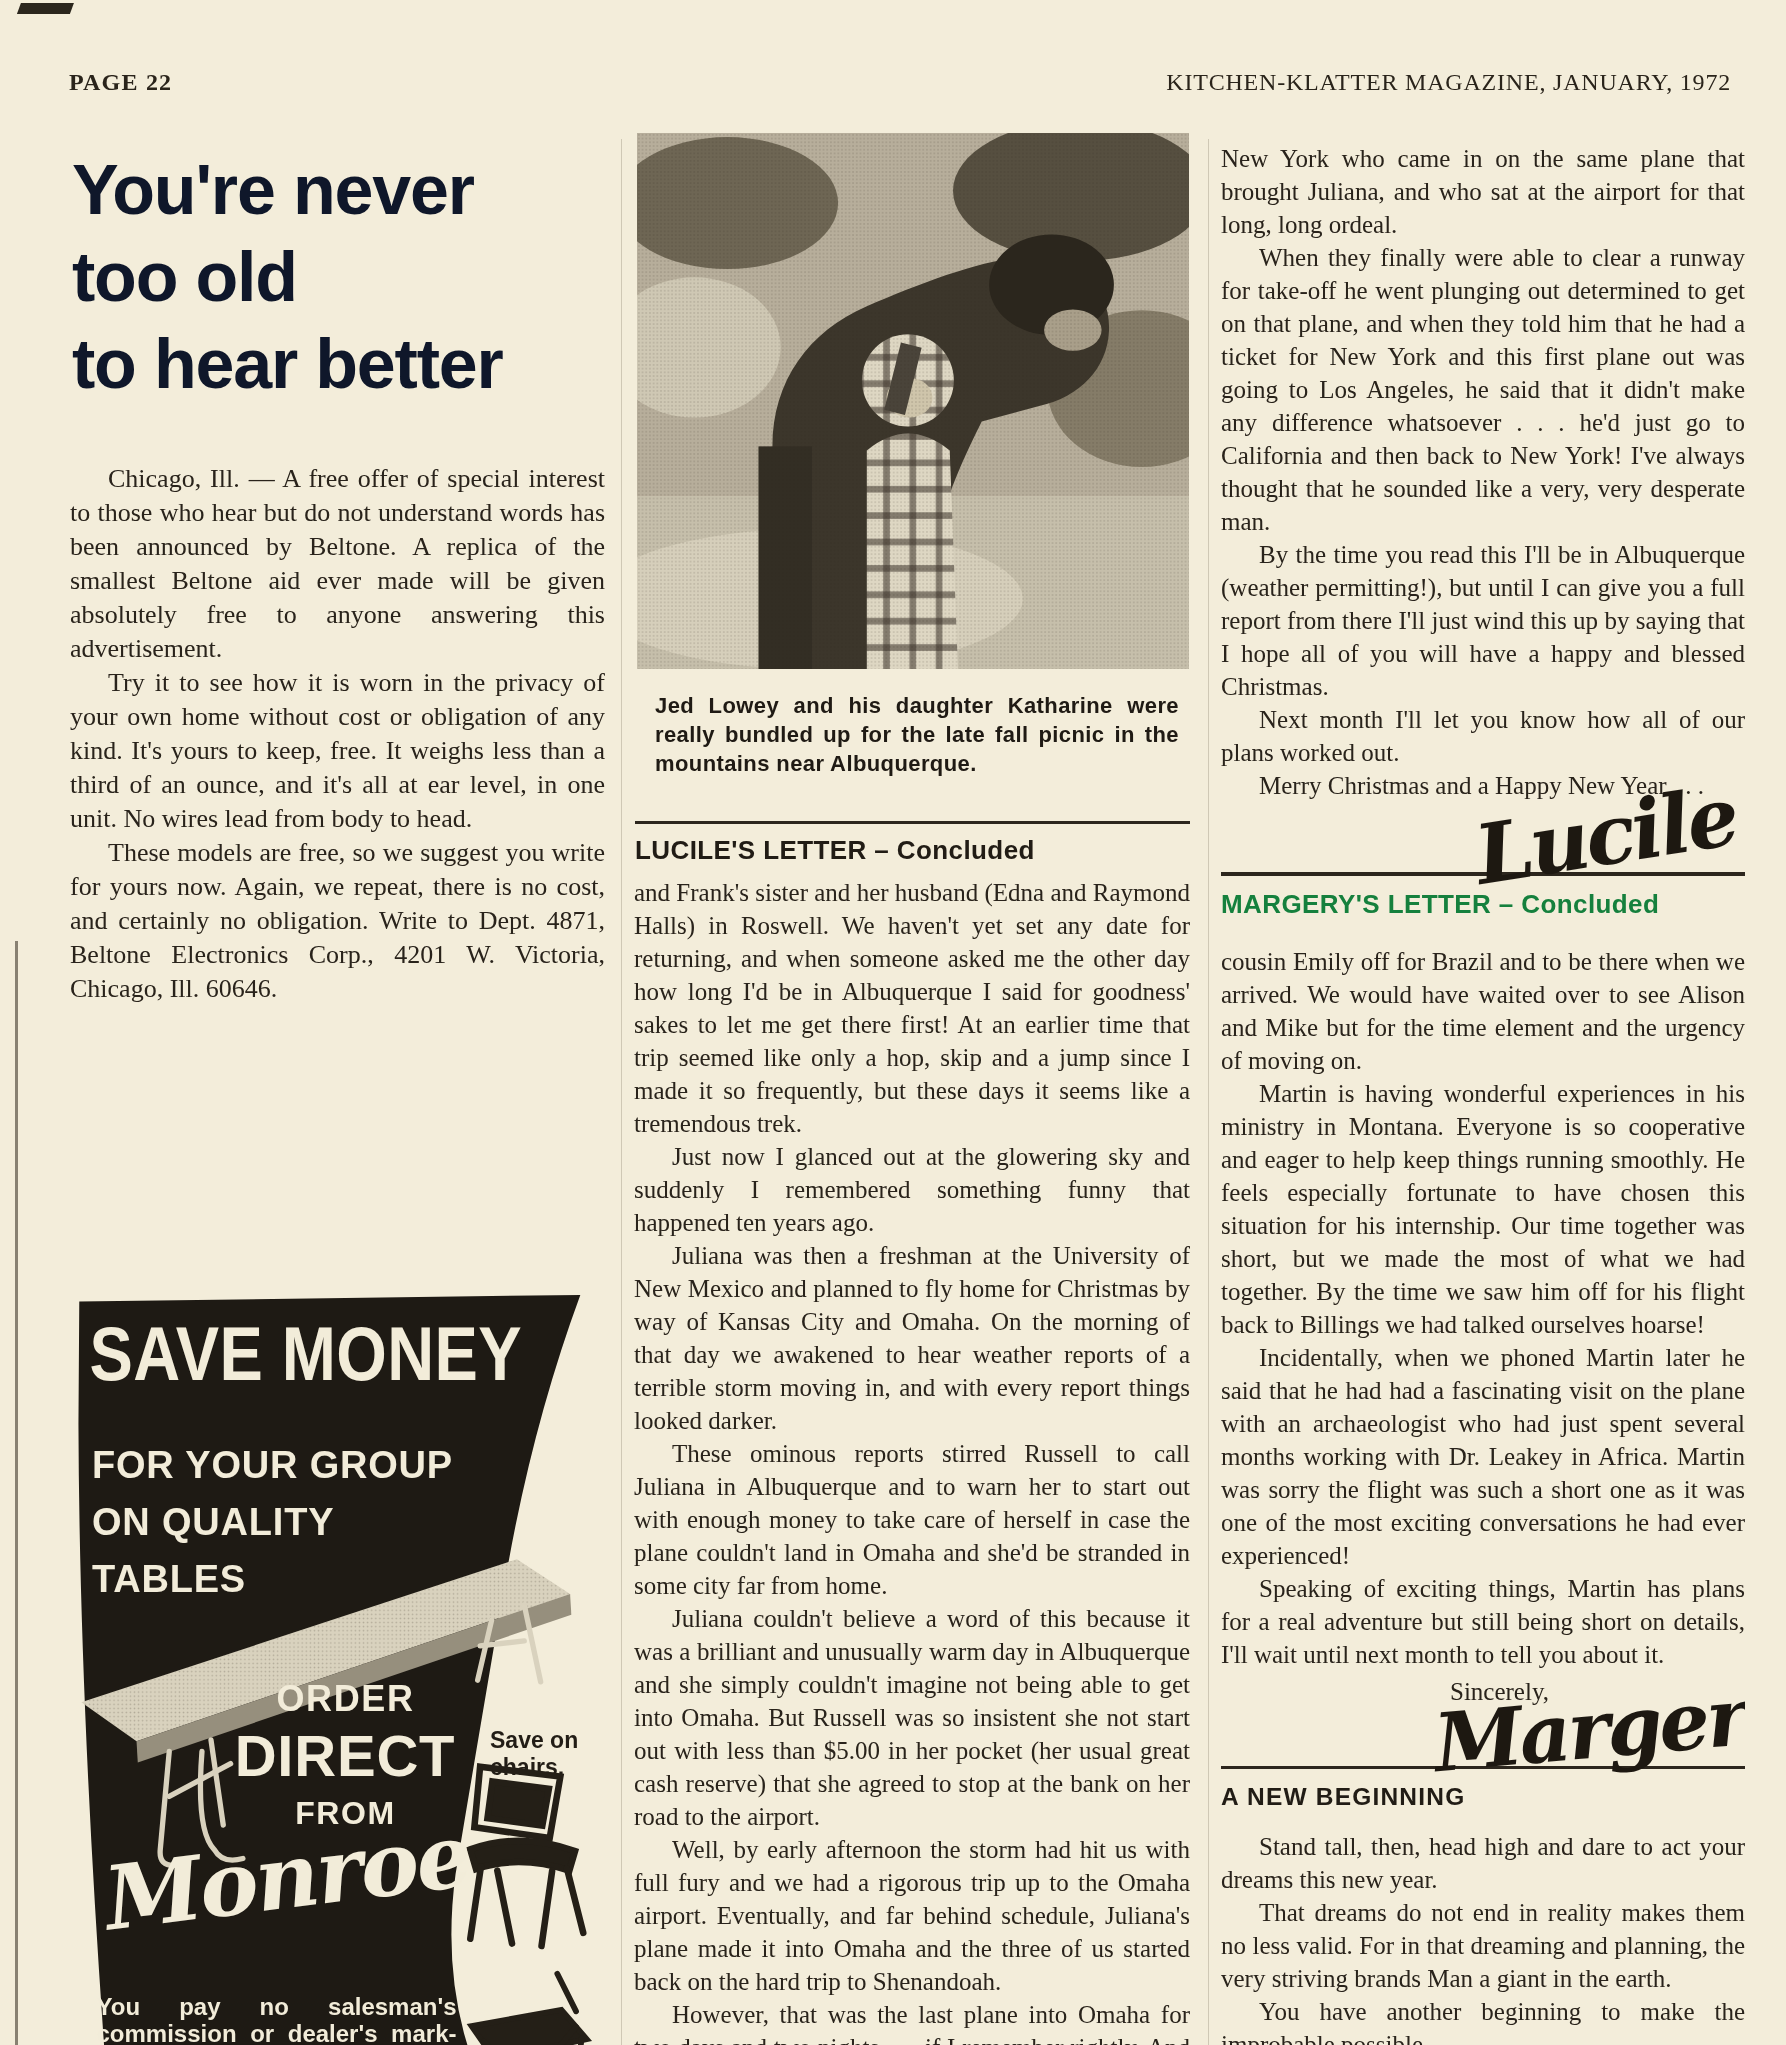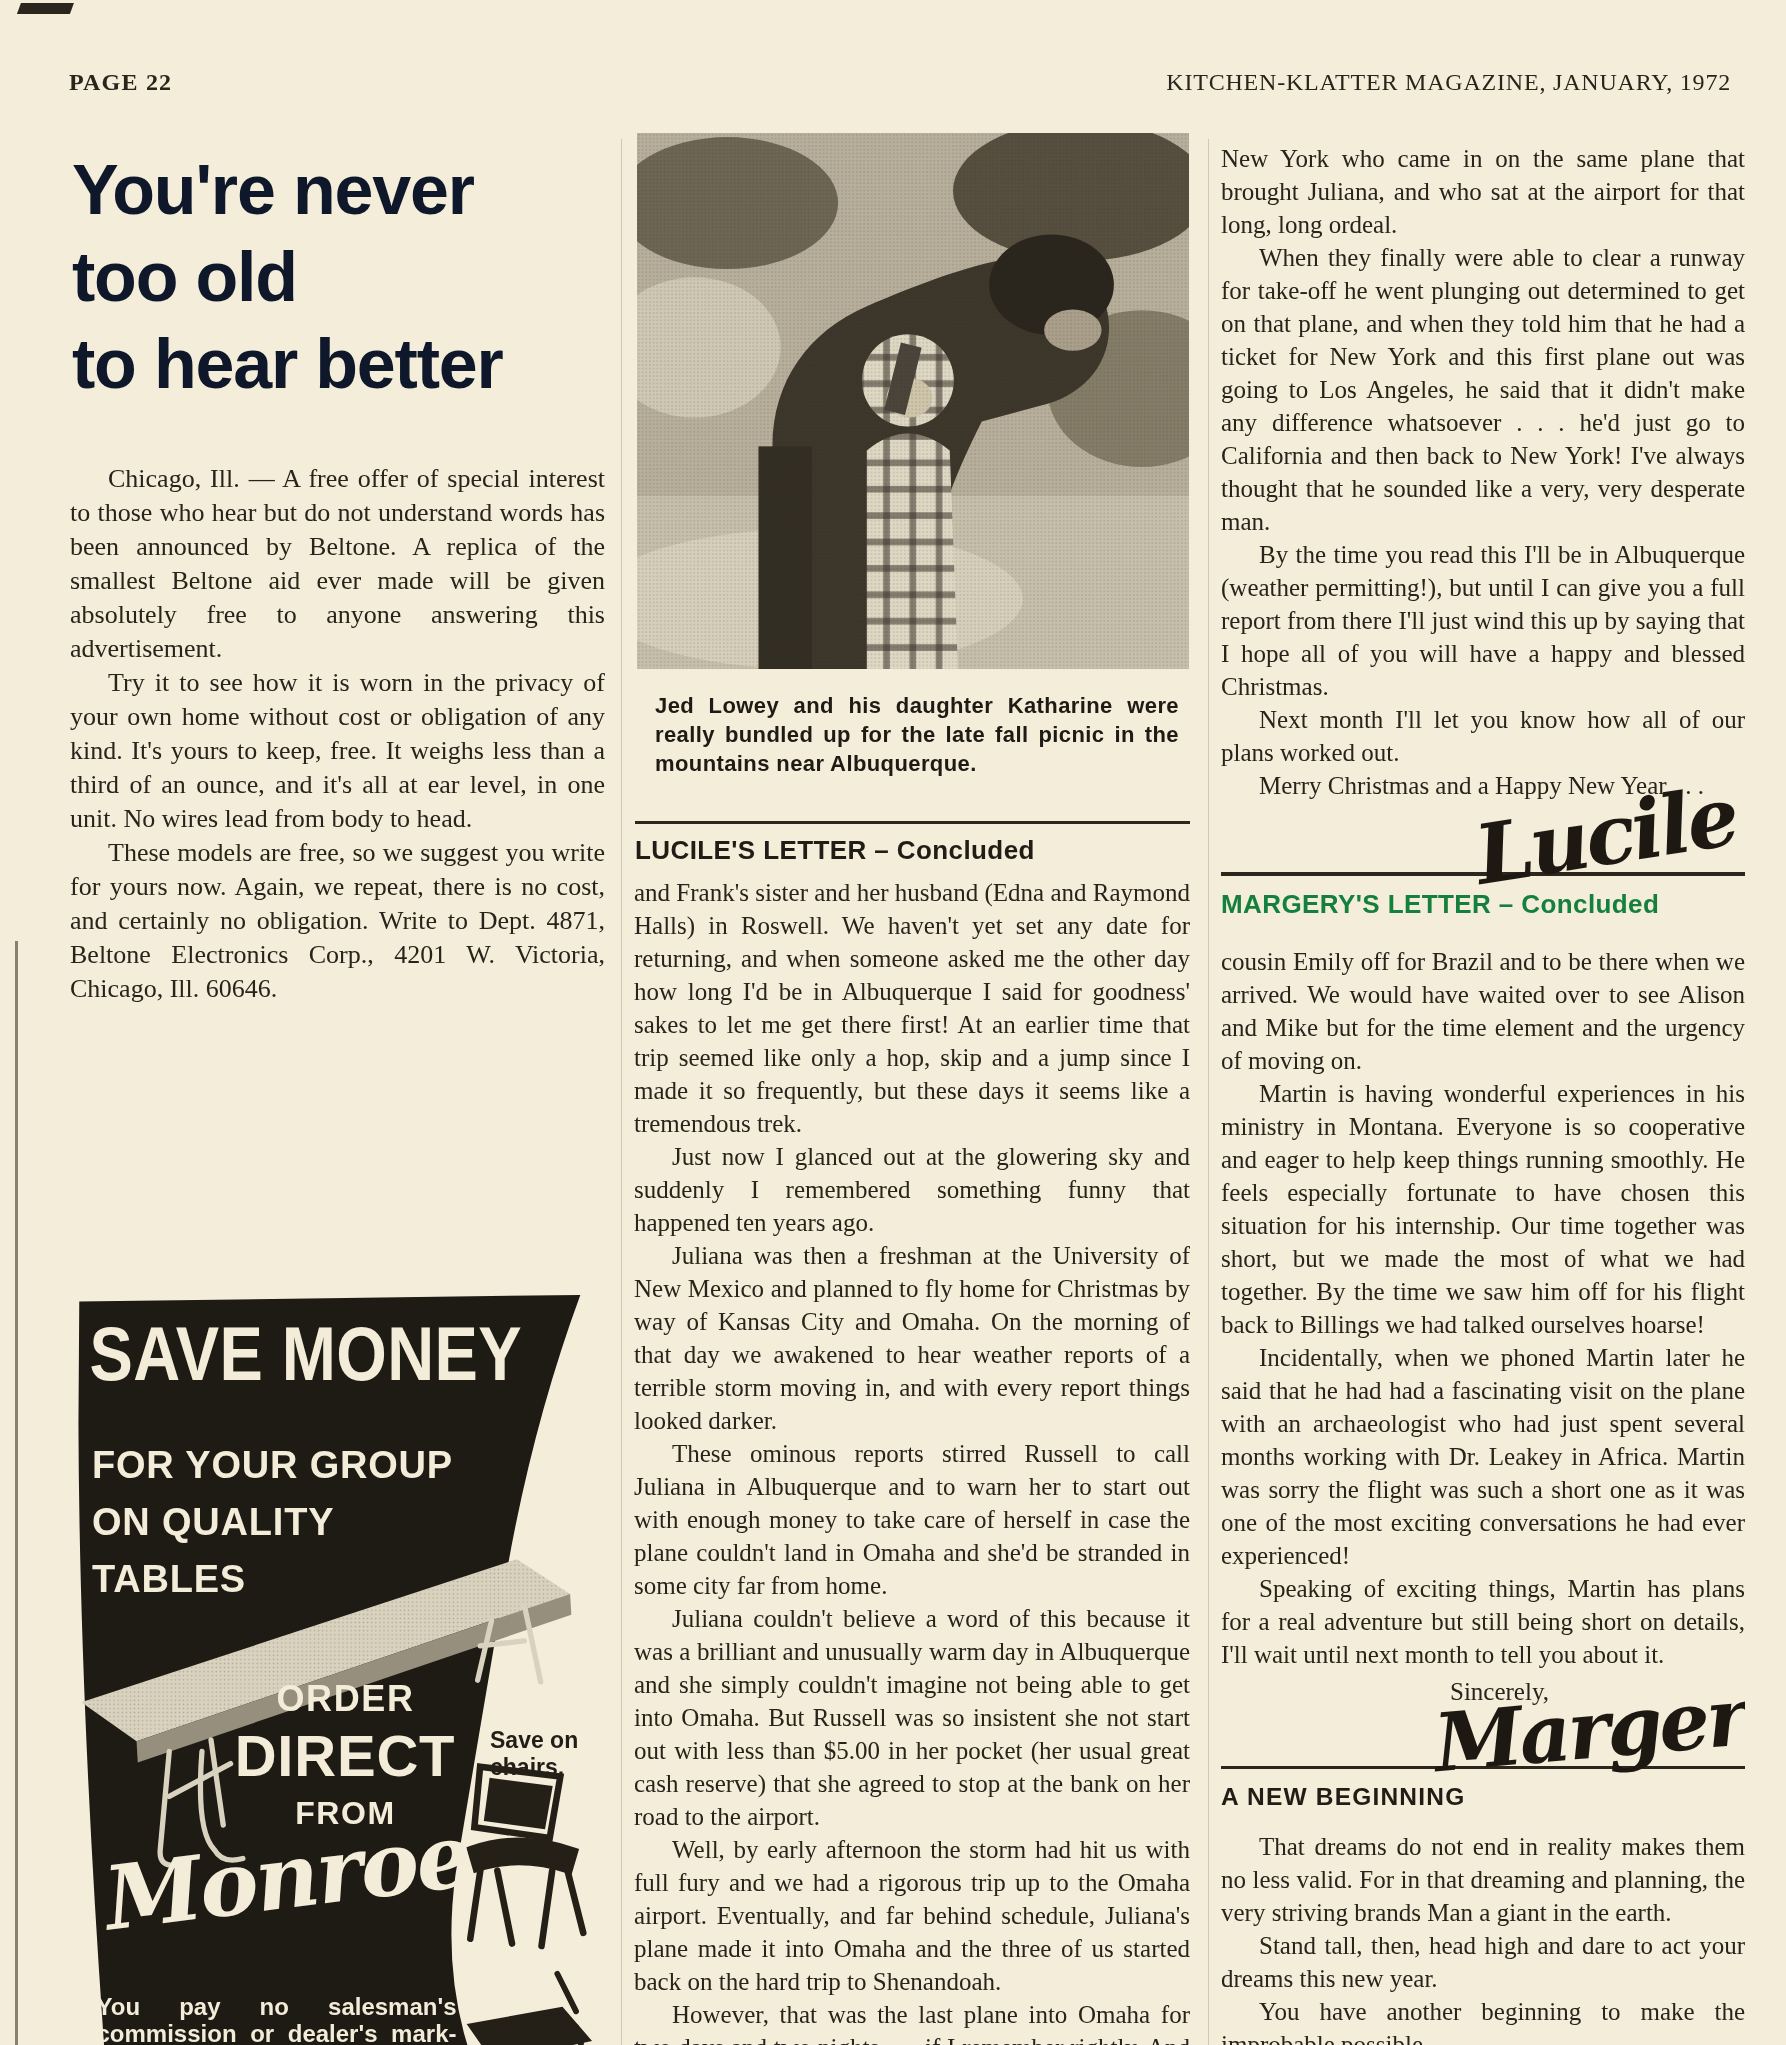--- a/index.html
+++ b/index.html
@@ -227,20 +227,20 @@
         <p>Speaking of exciting things, Martin has plans for a real adventure but still being short on details, I'll wait until next month to tell you about it.</p>
       </div>
 
     <p class="closing" style="margin:4.1px 0 0 229px;">Sincerely,</p>
     <div class="sig sig-margery">Margery</div>
 
     <div class="hr3"></div>
     <div class="nb-head">A NEW BEGINNING</div>
 
     <div class="copy">
+        <p>Stand tall, then, head high and dare to act your dreams this new year.</p>
         <p>That dreams do not end in reality makes them no less valid. For in that dreaming and planning, the very striving brands Man a giant in the earth.</p>
-        <p>Stand tall, then, head high and dare to act your dreams this new year.</p>
         <p>You have another beginning to make the improbable possible.</p>
       </div>
   </div>
 
 </div>
 
 
 </body></html>

